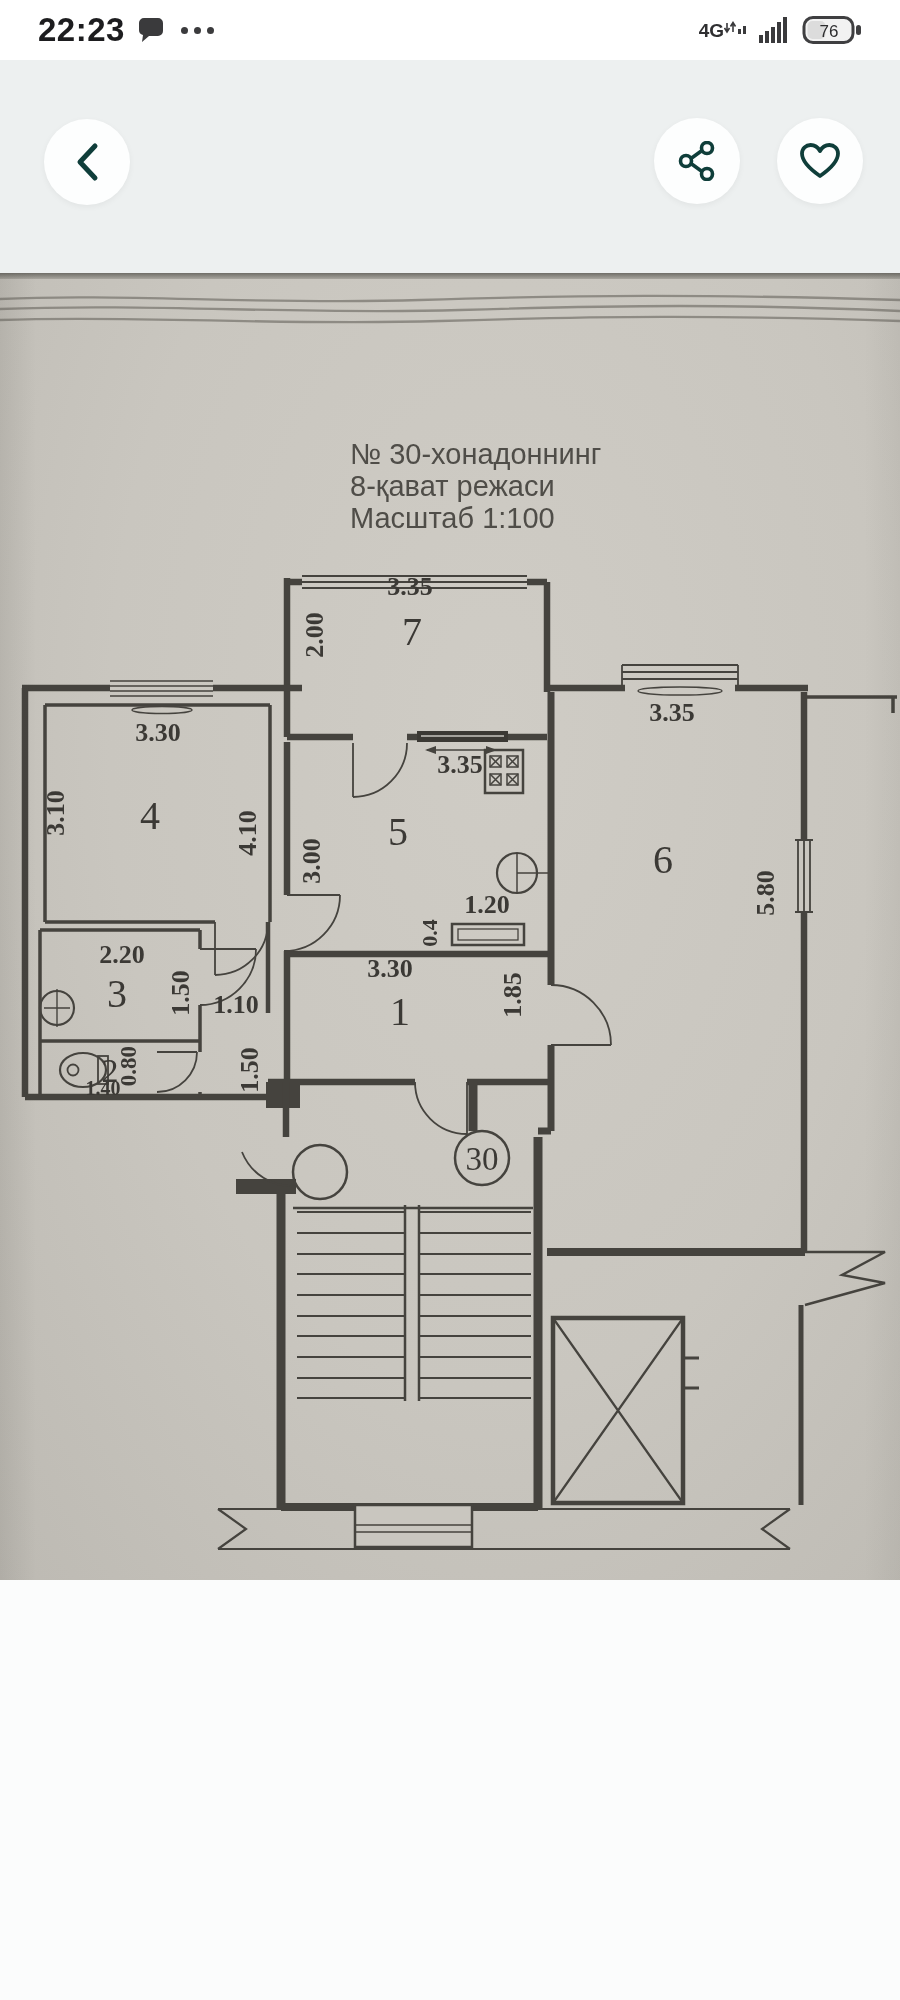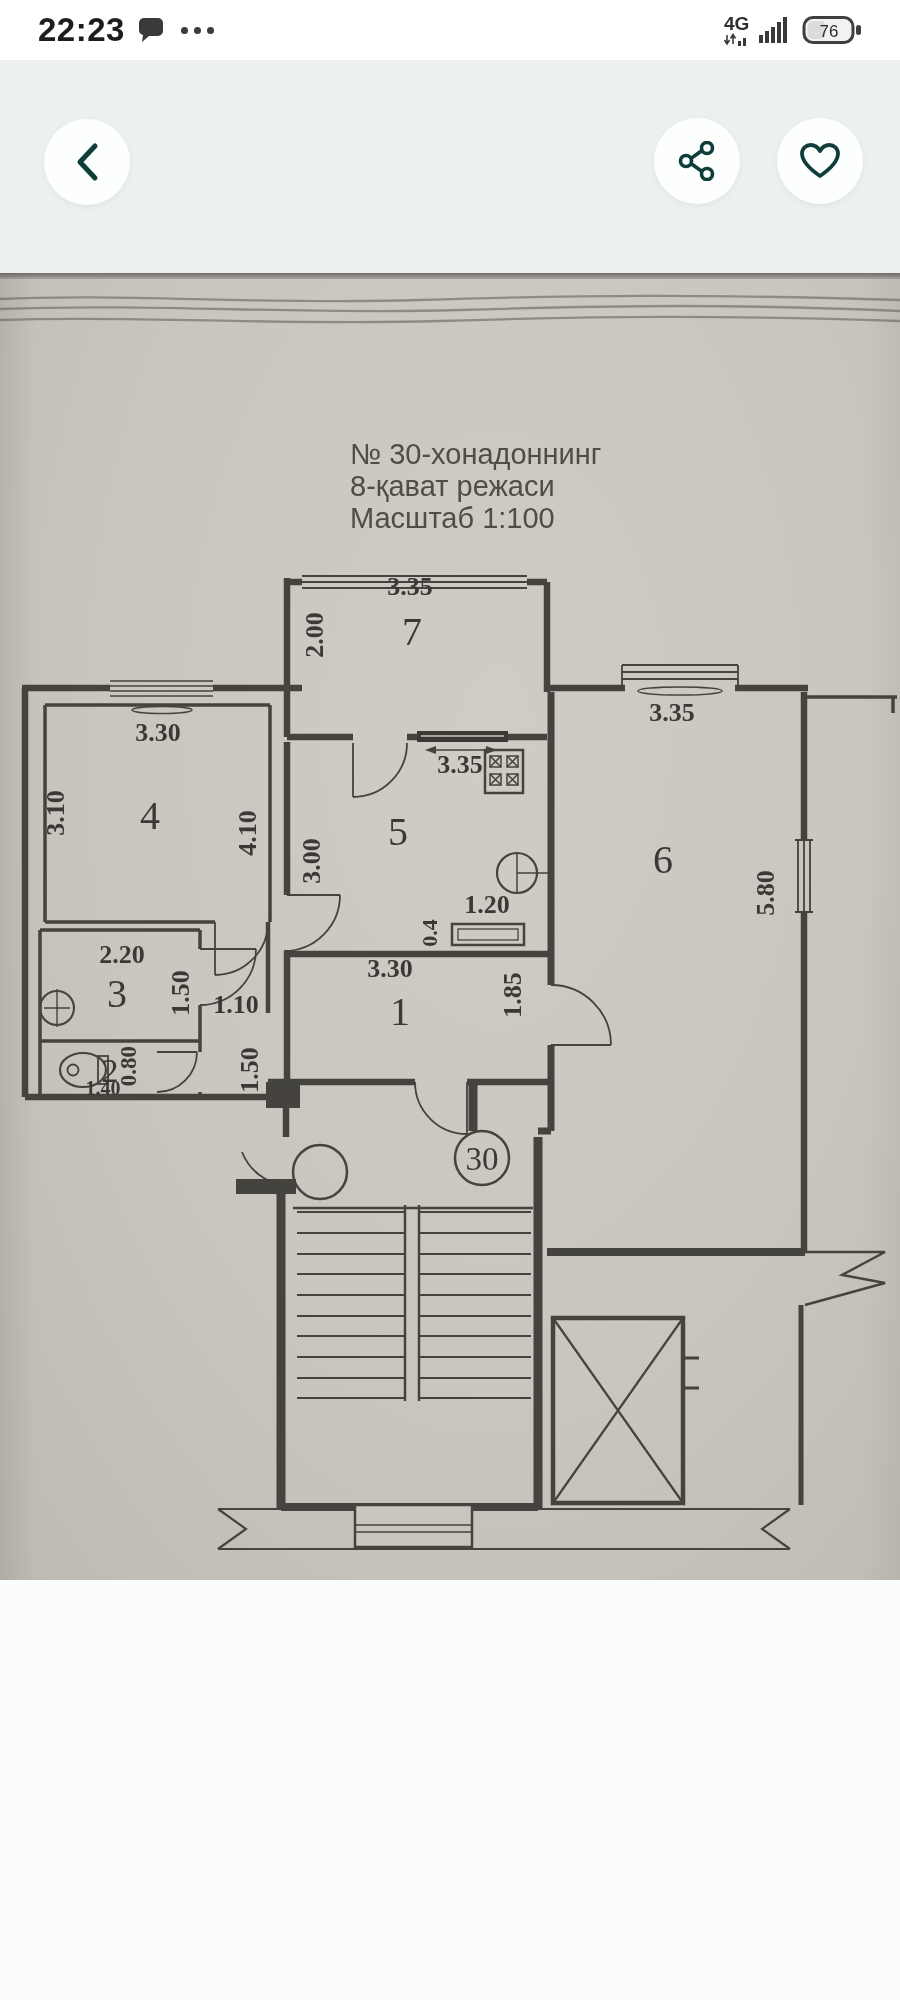--- a/index.html
+++ b/index.html
@@ -6,21 +6,21 @@
   .screen{position:relative;width:900px;height:2000px;background:#6d28d9;
     font-family:"Liberation Sans",sans-serif;overflow:hidden;margin:0 auto;}
 
   
   .status-bar{position:absolute;left:0;top:0;width:900px;height:60px;background:#ffffff;}
   .sb-left{position:absolute;left:38px;top:0;height:60px;display:flex;align-items:center;gap:13px;}
   .sb-time{font-size:33px;font-weight:600;color:#1d1d1f;letter-spacing:.5px;}
   .sb-dots{display:flex;gap:6px;align-items:center;}
   .sb-dots i{width:7px;height:7px;border-radius:50%;background:#3b3b3d;display:block;}
   .sb-right{position:absolute;right:38px;top:0;height:60px;display:flex;align-items:center;gap:9px;}
-  .net-4g{display:flex;flex-direction:column;align-items:flex-start;line-height:1;text-align:right;}
+  .net-4g{display:flex;flex-direction:row;align-items:flex-start;line-height:1;text-align:right;}
   .net-4g .t{font-size:19px;font-weight:700;color:#2f2f31;}
 
   
   .nav-bar{position:absolute;left:0;top:60px;width:900px;height:213px;background:#edf0f0;}
   .circle-btn{position:absolute;width:86px;height:86px;border-radius:50%;background:#fdfefe;
     box-shadow:0 2px 6px rgba(0,0,0,.05);display:flex;align-items:center;justify-content:center;cursor:pointer;}
   .btn-back{left:44px;top:59px;}
   .btn-share{left:654px;top:58px;}
   .btn-fav{left:777px;top:58px;}
 

